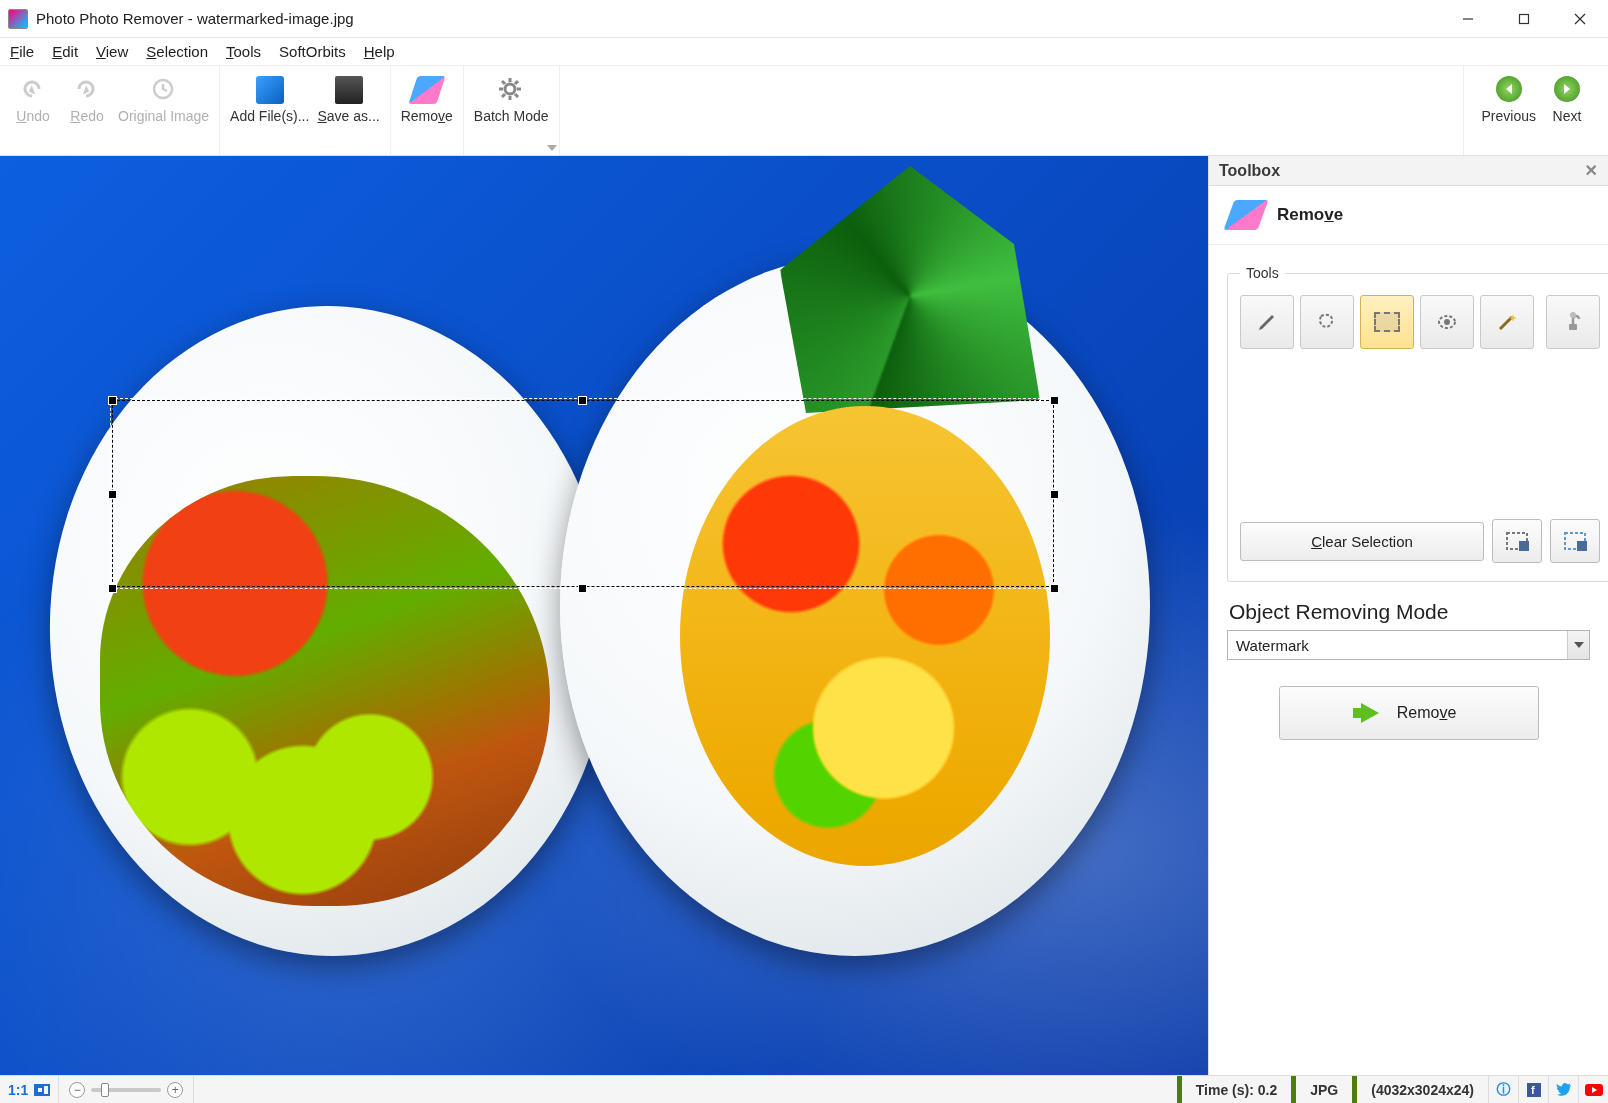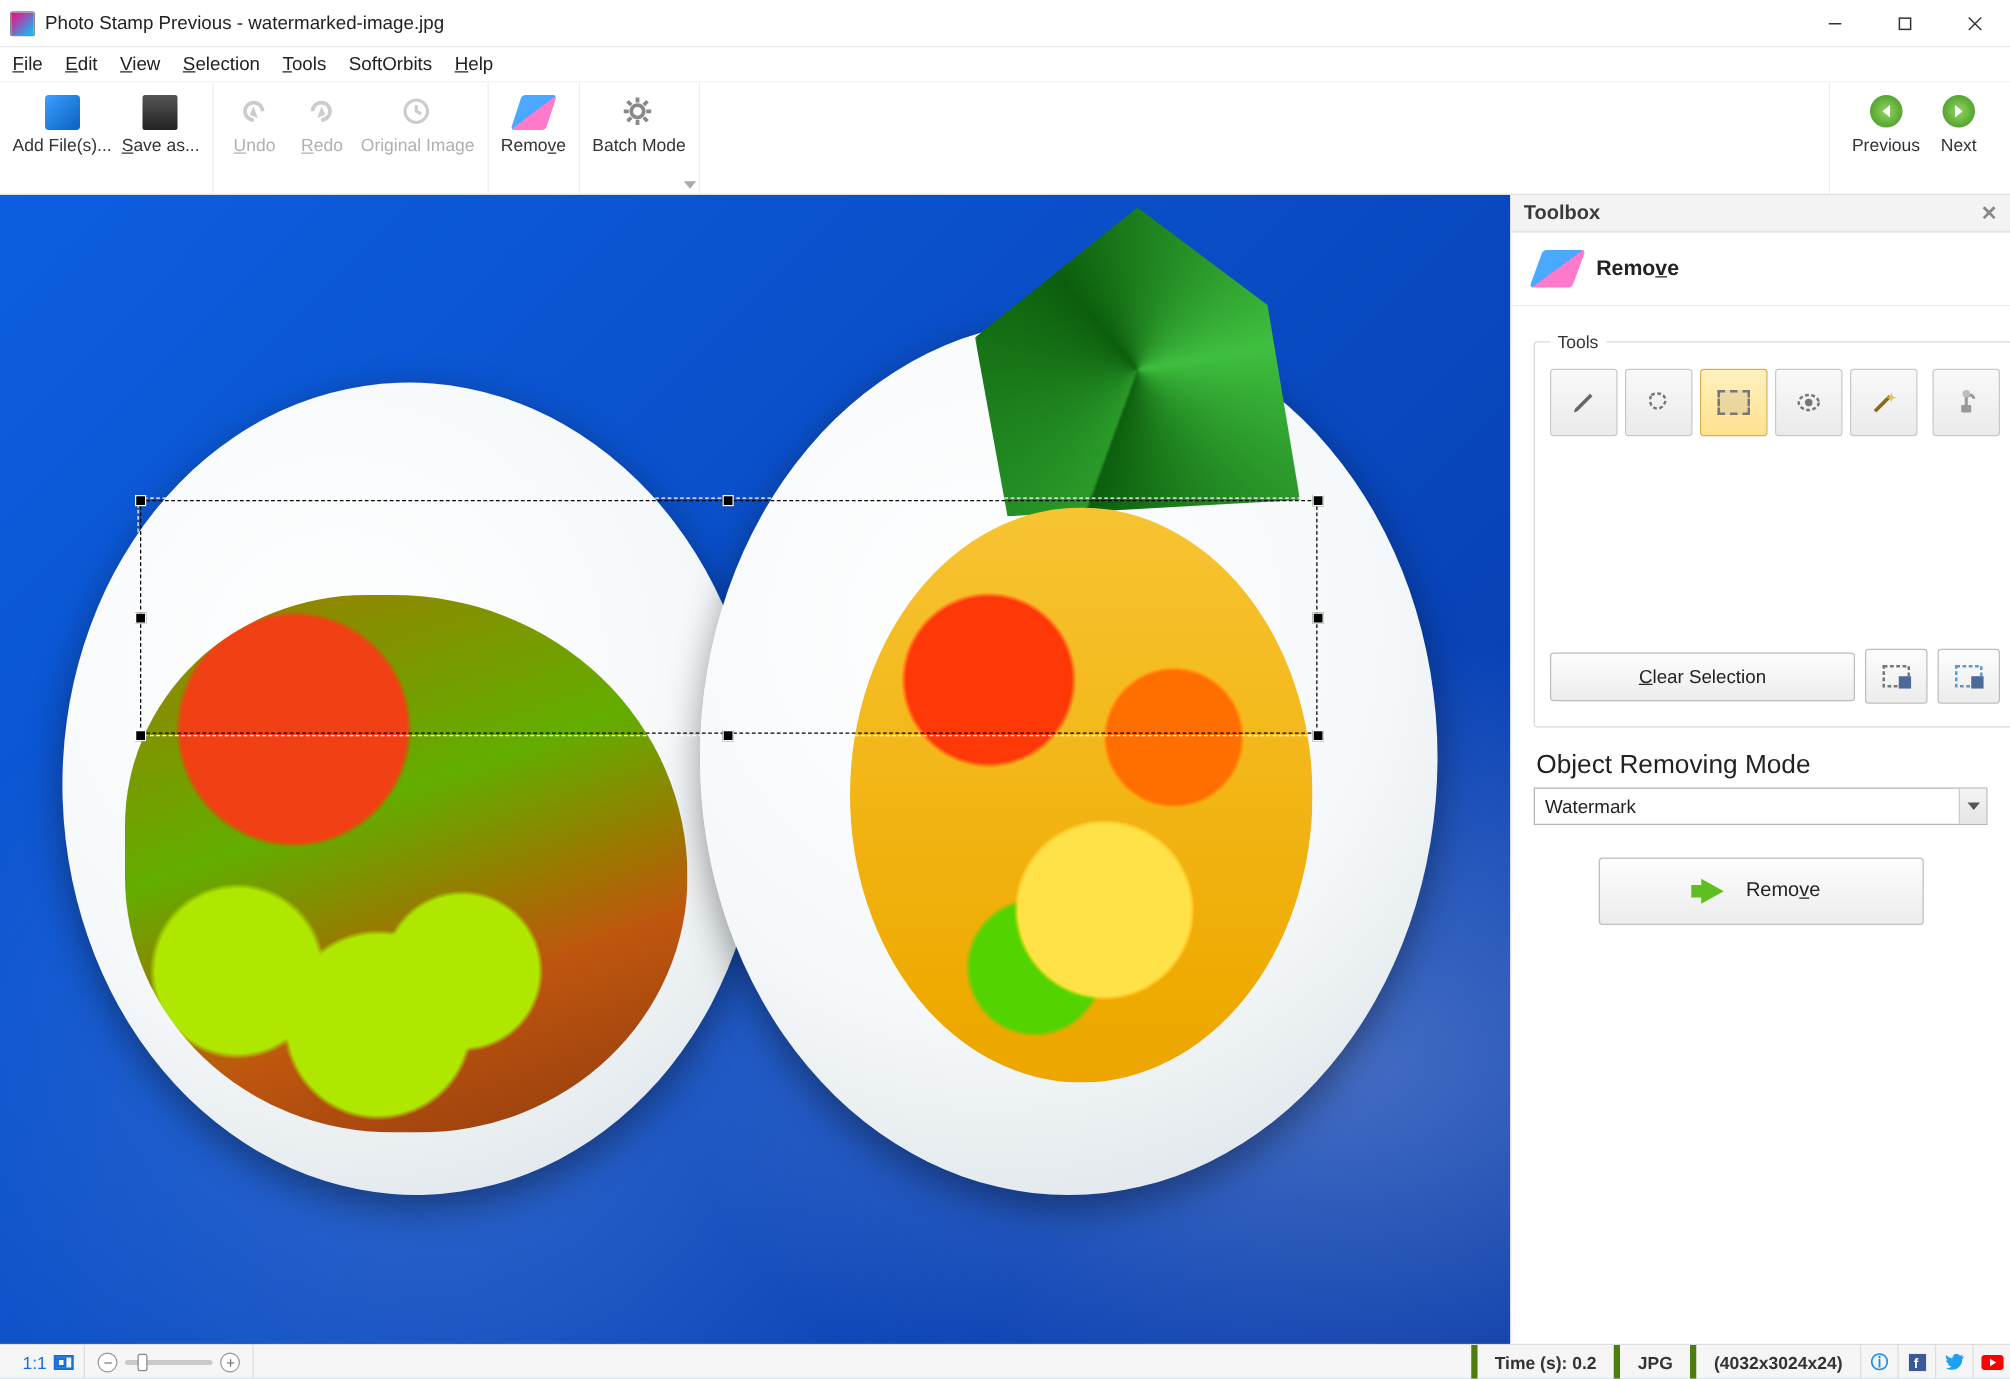--- a/index.html
+++ b/index.html
@@ -103,21 +103,21 @@
   .fit-icon{width:16px;height:12px;border:2px solid #1a6fd6; position:relative;}
   .fit-icon::before,.fit-icon::after{content:'';position:absolute;width:4px;height:4px;border:2px solid #1a6fd6;}
   
   svg { display:block; }
 </style>
 </head>
 <body>
 
 <div class="titlebar">
   <div class="appicon"></div>
-  <div class="title">Photo Stamp Previous - watermarked-image.jpg</div>
+  <div class="title">Photo Photo Remover - watermarked-image.jpg</div>
   <div class="spacer"></div>
   <div class="winbtn">
       <svg width="12" height="12">
         <line x1="1" y1="6" x2="11" y2="6" stroke="#333" stroke-width="1.2"></line>
       </svg>
     </div>
   <div class="winbtn">
       <svg width="12" height="12">
         <rect x="1.5" y="1.5" width="9" height="9" fill="none" stroke="#333" stroke-width="1.2"></rect>
       </svg>
@@ -135,30 +135,20 @@
   <span><span class="ul">E</span>dit</span>
   <span><span class="ul">V</span>iew</span>
   <span><span class="ul">S</span>election</span>
   <span><span class="ul">T</span>ools</span>
   <span>SoftOrbits</span>
   <span><span class="ul">H</span>elp</span>
 </div>
 
 <div class="toolbar">
   <div class="tgroup">
-    <div class="tbtn">
-      <div class="ticon" style="background:linear-gradient(135deg,#3aa0ff,#0a60c0);"></div>
-      <span>Add File(s)...</span>
-    </div>
-    <div class="tbtn">
-      <div class="ticon" style="background:linear-gradient(#555,#222);border-radius:2px;"></div>
-      <span><span class="ul">S</span>ave as...</span>
-    </div>
-  </div>
-  <div class="tgroup">
     <div class="tbtn disabled">
       <div class="ticon">
           <svg width="26" height="26">
             <path d="M20 13a7 7 0 1 0 -7 7" fill="none" stroke="#ccc" stroke-width="3"></path>
             <path d="M8 6l5 5 -5 5z" fill="#ccc" transform="rotate(160 11 13)"></path>
           </svg>
         </div>
       <span><span class="ul">U</span>ndo</span>
     </div>
     <div class="tbtn disabled">
@@ -171,20 +161,30 @@
       <span><span class="ul">R</span>edo</span>
     </div>
     <div class="tbtn disabled">
       <div class="ticon">
           <svg width="26" height="26">
             <circle cx="13" cy="13" r="9" fill="none" stroke="#ccc" stroke-width="2.5"></circle>
             <path d="M13 8v5l4 2" stroke="#ccc" stroke-width="2.5" fill="none"></path>
           </svg>
         </div>
       <span>Original Image</span>
+    </div>
+  </div>
+  <div class="tgroup">
+    <div class="tbtn">
+      <div class="ticon" style="background:linear-gradient(135deg,#3aa0ff,#0a60c0);"></div>
+      <span>Add File(s)...</span>
+    </div>
+    <div class="tbtn">
+      <div class="ticon" style="background:linear-gradient(#555,#222);border-radius:2px;"></div>
+      <span><span class="ul">S</span>ave as...</span>
     </div>
   </div>
   <div class="tgroup">
     <div class="tbtn">
       <div class="ticon" style="background:linear-gradient(135deg,#4aa8ff 50%,#ff7acb 50%);transform:skewX(-18deg);"></div>
       <span>Remo<span class="ul">v</span>e</span>
     </div>
   </div>
   <div class="tgroup" style="position:relative;">
     <div class="tbtn">
@@ -322,21 +322,21 @@
           <span class="arrow-green"></span>
           <span>Remo<span style="text-decoration:underline">v</span>e</span>
         </div>
       </div>
     </div>
   </div>
 </div>
 
 <div class="statusbar">
   <div class="sb-left">
-    <span style="color:#1a6fd6;font-weight:400;margin-left:10px;">1:1</span>
+    <span style="color:#1a6fd6;font-weight:700;">1:1</span>
     <span class="fit-icon"></span>
   </div>
   <div class="sb-zoom">
     <span class="circlebtn">−</span>
     <div class="zoom-track">
         <div class="zoom-thumb"></div>
       </div>
     <span class="circlebtn">+</span>
   </div>
   <div class="sb-spacer"></div>

